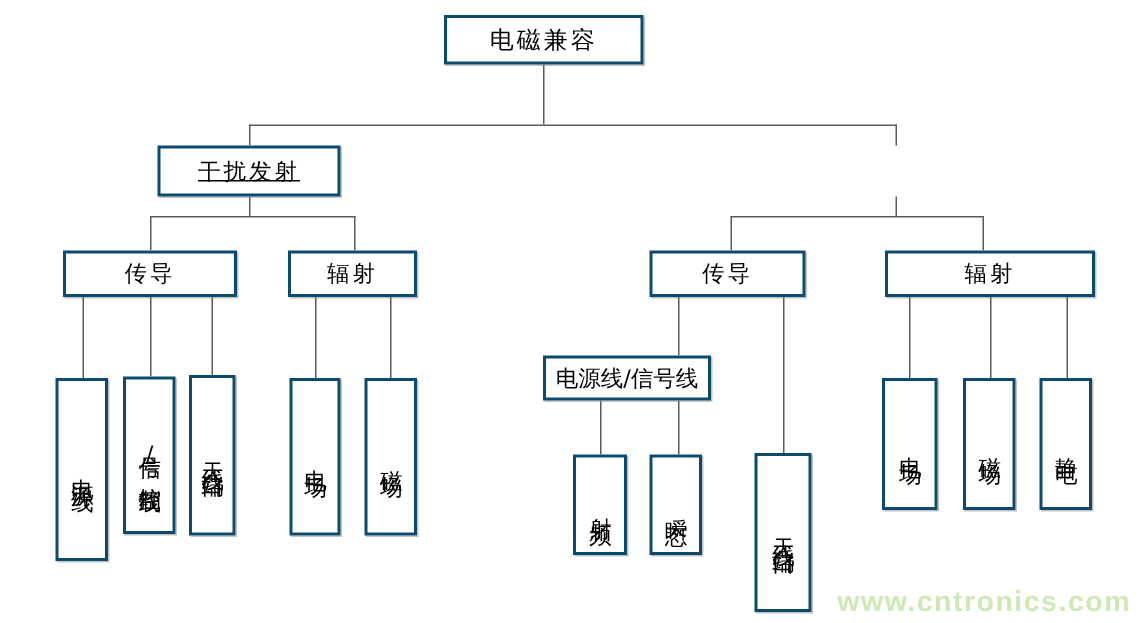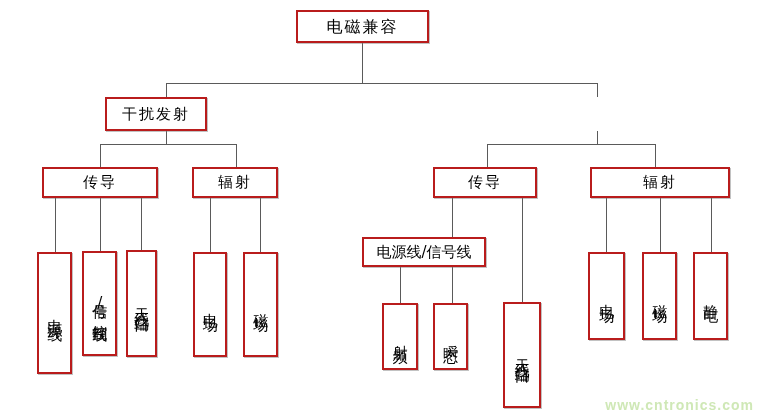--- a/index.html
+++ b/index.html
@@ -2,33 +2,33 @@
 <html><head>
 <meta charset="utf-8">
 <style>
   html,body{margin:0;padding:0;background:#fff;}
   #stage{
     position:relative;width:762px;height:415px;background:#ffffff;
     font-family:"DejaVu Sans","Liberation Sans",sans-serif;overflow:hidden;
   }
   .box{
     position:absolute;box-sizing:border-box;background:#ffffff;
-    border:2px solid #b91c1c;display:flex;align-items:center;justify-content:center;
+    border:2px solid #0c4a6e;display:flex;align-items:center;justify-content:center;
     color:#000;font-size:15px;letter-spacing:2px;line-height:1.1;text-align:center;
     box-shadow:1px 1px 0 rgba(120,120,120,.45);
   }
   .vbox{
     writing-mode:vertical-rl;text-orientation:upright;
     letter-spacing:4px;font-size:15px;
   }
   .vbox.tight{letter-spacing:1px;}
   .wide{letter-spacing:0;}
   .line{position:absolute;background:#5a5a5a;}
   .watermark{
-    position:absolute;right:8px;bottom:2px;font-size:14px;letter-spacing:1px;
+    position:absolute;right:8px;bottom:2px;font-size:19px;letter-spacing:1px;
     color:#cfe8b6;font-family:"Liberation Sans",sans-serif;font-weight:bold;
   }
 </style>
 </head>
 <body>
 
 <div id="stage">
 
   <div class="line" style="left:362px;top:43px;width:1px;height:40px;"></div>
   <div class="line" style="left:166px;top:83px;width:432px;height:1px;"></div>
@@ -55,36 +55,36 @@
   <div class="line" style="left:522px;top:198px;width:1px;height:104px;"></div>
   <div class="line" style="left:400px;top:267px;width:1px;height:36px;"></div>
   <div class="line" style="left:452px;top:267px;width:1px;height:36px;"></div>
 
   <div class="line" style="left:606px;top:198px;width:1px;height:54px;"></div>
   <div class="line" style="left:660px;top:198px;width:1px;height:54px;"></div>
   <div class="line" style="left:711px;top:198px;width:1px;height:54px;"></div>
 
   <div class="box" style="left:296px;top:10px;width:133px;height:33px;font-size:16px;">电磁兼容</div>
 
-  <div class="box" style="left:105px;top:97px;width:102px;height:34px;">干扰发射</div>
+  <div class="box" style="left:105px;top:97px;width:122px;height:34px;text-decoration:underline;">干扰发射</div>
 
   <div class="box" style="left:42px;top:167px;width:116px;height:31px;">传导</div>
   <div class="box" style="left:192px;top:167px;width:86px;height:31px;">辐射</div>
 
   <div class="box" style="left:433px;top:167px;width:104px;height:31px;">传导</div>
   <div class="box" style="left:590px;top:167px;width:140px;height:31px;">辐射</div>
 
   <div class="box vbox" style="left:37px;top:252px;width:35px;height:122px;">电源线</div>
   <div class="box vbox tight" style="left:82px;top:251px;width:35px;height:105px;">信号/控制线</div>
   <div class="box vbox" style="left:126px;top:250px;width:31px;height:107px;">天线端口</div>
 
   <div class="box vbox" style="left:193px;top:252px;width:34px;height:105px;">电场</div>
   <div class="box vbox" style="left:243px;top:252px;width:35px;height:105px;">磁场</div>
 
-  <div class="box wide" style="left:362px;top:237px;width:124px;height:30px;">电源线/信号线</div>
+  <div class="box wide" style="left:362px;top:237px;width:112px;height:30px;">电源线/信号线</div>
 
   <div class="box vbox" style="left:382px;top:303px;width:36px;height:67px;">射频</div>
   <div class="box vbox" style="left:433px;top:303px;width:35px;height:67px;">瞬态</div>
 
   <div class="box vbox" style="left:503px;top:302px;width:38px;height:106px;">天线端口</div>
 
   <div class="box vbox" style="left:588px;top:252px;width:37px;height:88px;">电场</div>
   <div class="box vbox" style="left:642px;top:252px;width:35px;height:88px;">磁场</div>
   <div class="box vbox" style="left:693px;top:252px;width:35px;height:88px;">静电</div>
 

